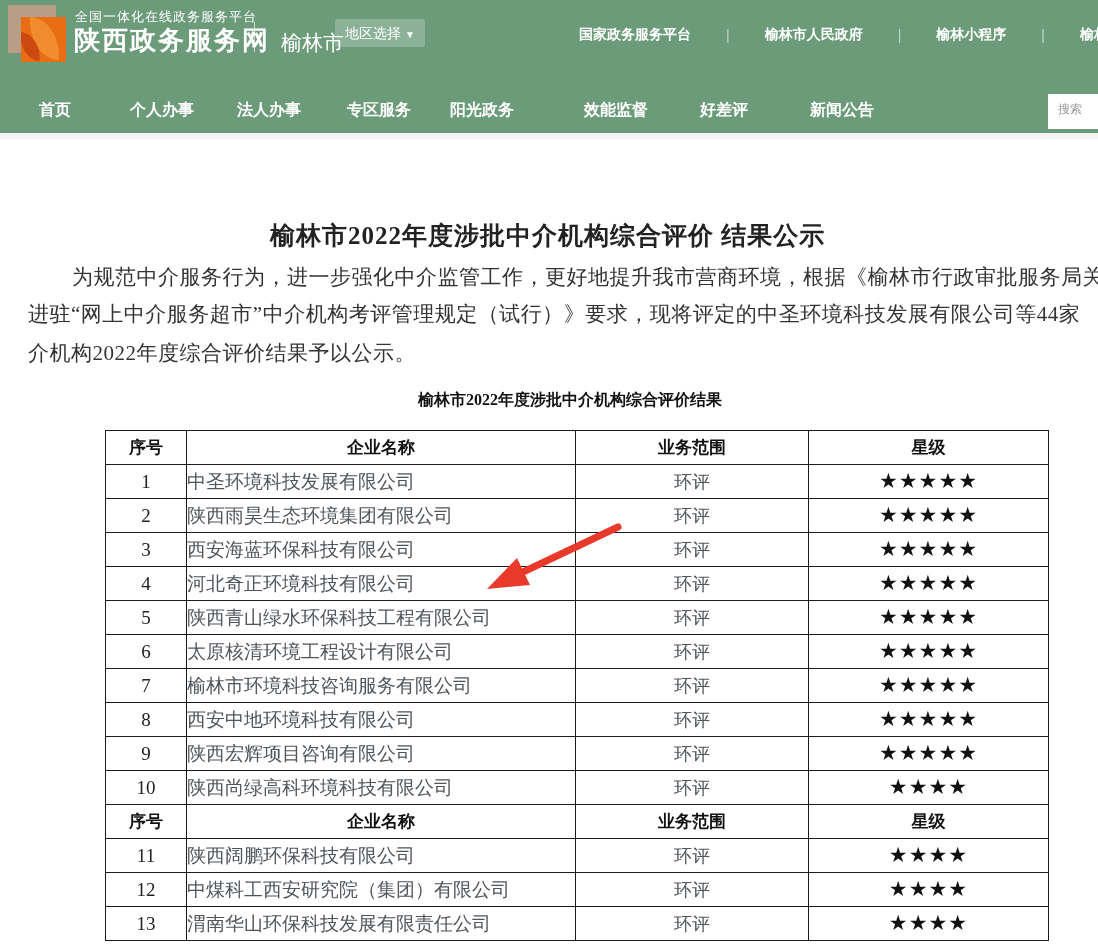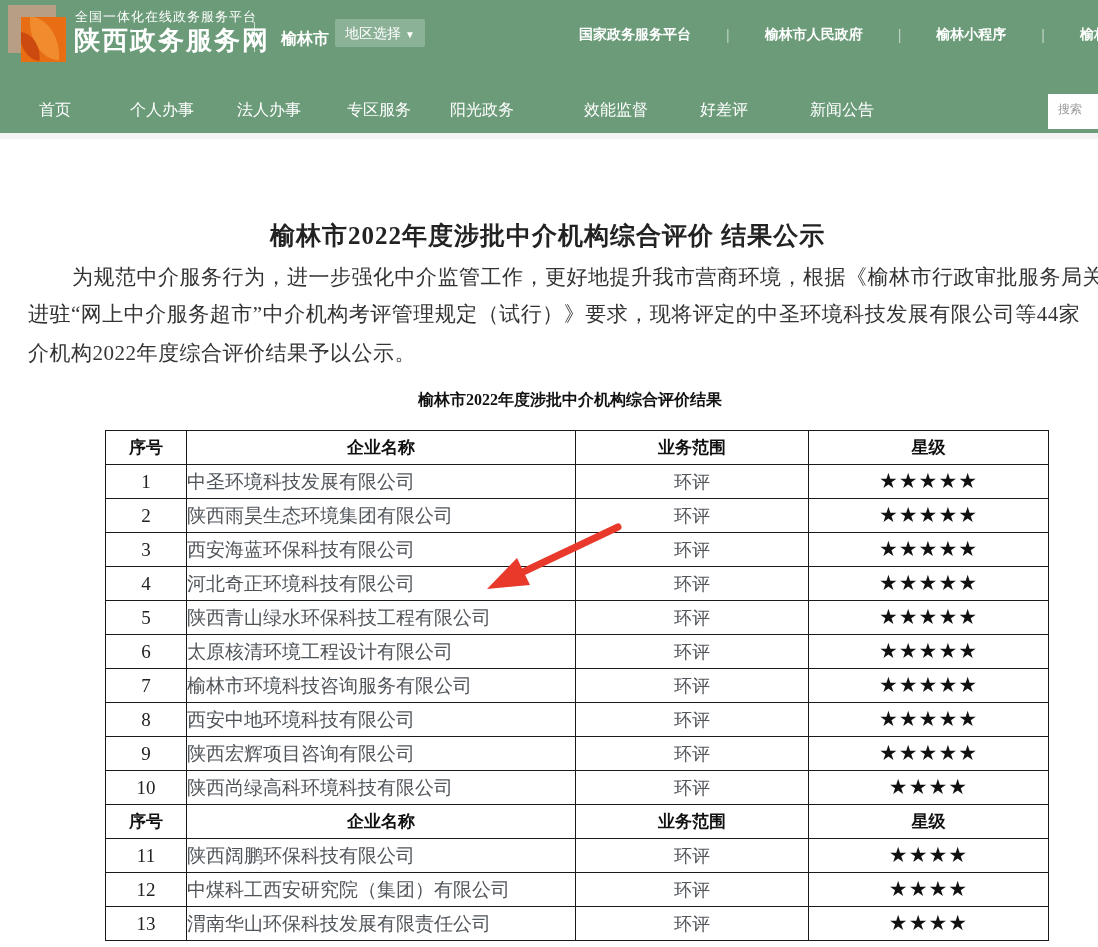--- a/index.html
+++ b/index.html
@@ -15,33 +15,33 @@
   .logo-tan { position:absolute; left:0; top:0; width:48px; height:48px; background:#b89e84; }
   .logo-orange { position:absolute; left:13px; top:12px; width:45px; height:45px; background:#e96d12; overflow:hidden; }
   .logo-leaf-light { position:absolute; left:7px; top:1px; width:33px; height:41px; background:#f08c2e;
                      border-radius:0 100% 0 100%; transform:rotate(6deg); }
   .logo-leaf-dark { position:absolute; left:-2px; top:16px; width:22px; height:27px; background:#cc4a10;
                     border-radius:0 100% 0 100%; transform:rotate(6deg); }
 
   .platform-label { position:absolute; left:75px; top:8px; color:#fff; font-size:13px; letter-spacing:1px; }
   .site-name { position:absolute; left:74px; top:23px; color:#fff; font-size:26px; font-weight:bold; letter-spacing:2px; }
   .header-vdivider { position:absolute; left:254px; top:22px; width:1px; height:30px; background:rgba(255,255,255,.65); }
-  .city-label { position:absolute; left:281px; top:29px; color:#fff; font-size:16px; font-weight:bold; }
+  .city-label { position:absolute; left:281px; top:29px; color:#fff; font-size:21px; font-weight:normal; }
   .region-btn { position:absolute; left:335px; top:19px; height:28px; padding:0 10px; line-height:28px;
                 background:rgba(255,255,255,.22); color:#fff; font-size:14px; border:none; border-radius:2px; cursor:pointer; }
   .region-caret { font-size:10px; margin-left:4px; }
 
   .header-links { position:absolute; left:579px; top:26px; display:flex; align-items:center;gap:25px; }
   .hlink { color:#fff; font-size:14px; font-weight:bold; white-space:nowrap; cursor:pointer; }
   .hsep { color:rgba(255,255,255,.55); margin:0 10px; font-size:14px; }
   .register-link { position:absolute; left:1114px; top:26px; color:#fff; font-size:15px; font-weight:bold; white-space:nowrap; cursor:pointer; }
 
   
   .main-nav { position:absolute; left:0; top:82px; width:1098px; height:51px; }
-  .nav-item { position:absolute; top:18px; color:#fff; font-size:16px; font-weight:normal; white-space:nowrap; cursor:pointer; }
+  .nav-item { position:absolute; top:18px; color:#fff; font-size:16px; font-weight:bold; white-space:nowrap; cursor:pointer; }
   .nav-item:nth-of-type(1){ left:39px; }
   .nav-item:nth-of-type(2){ left:130px; }
   .nav-item:nth-of-type(3){ left:237px; }
   .nav-item:nth-of-type(4){ left:347px; }
   .nav-item:nth-of-type(5){ left:450px; }
   .nav-item:nth-of-type(6){ left:584px; }
   .nav-item:nth-of-type(7){ left:700px; }
   .nav-item:nth-of-type(8){ left:798px;margin-left:12px; }
   .search-box { position:absolute; left:1048px; top:94px; width:62px; height:35px; background:#fff; }
   .search-text { position:absolute; left:10px; top:7px; color:#9a9a9a; font-size:12px; }

